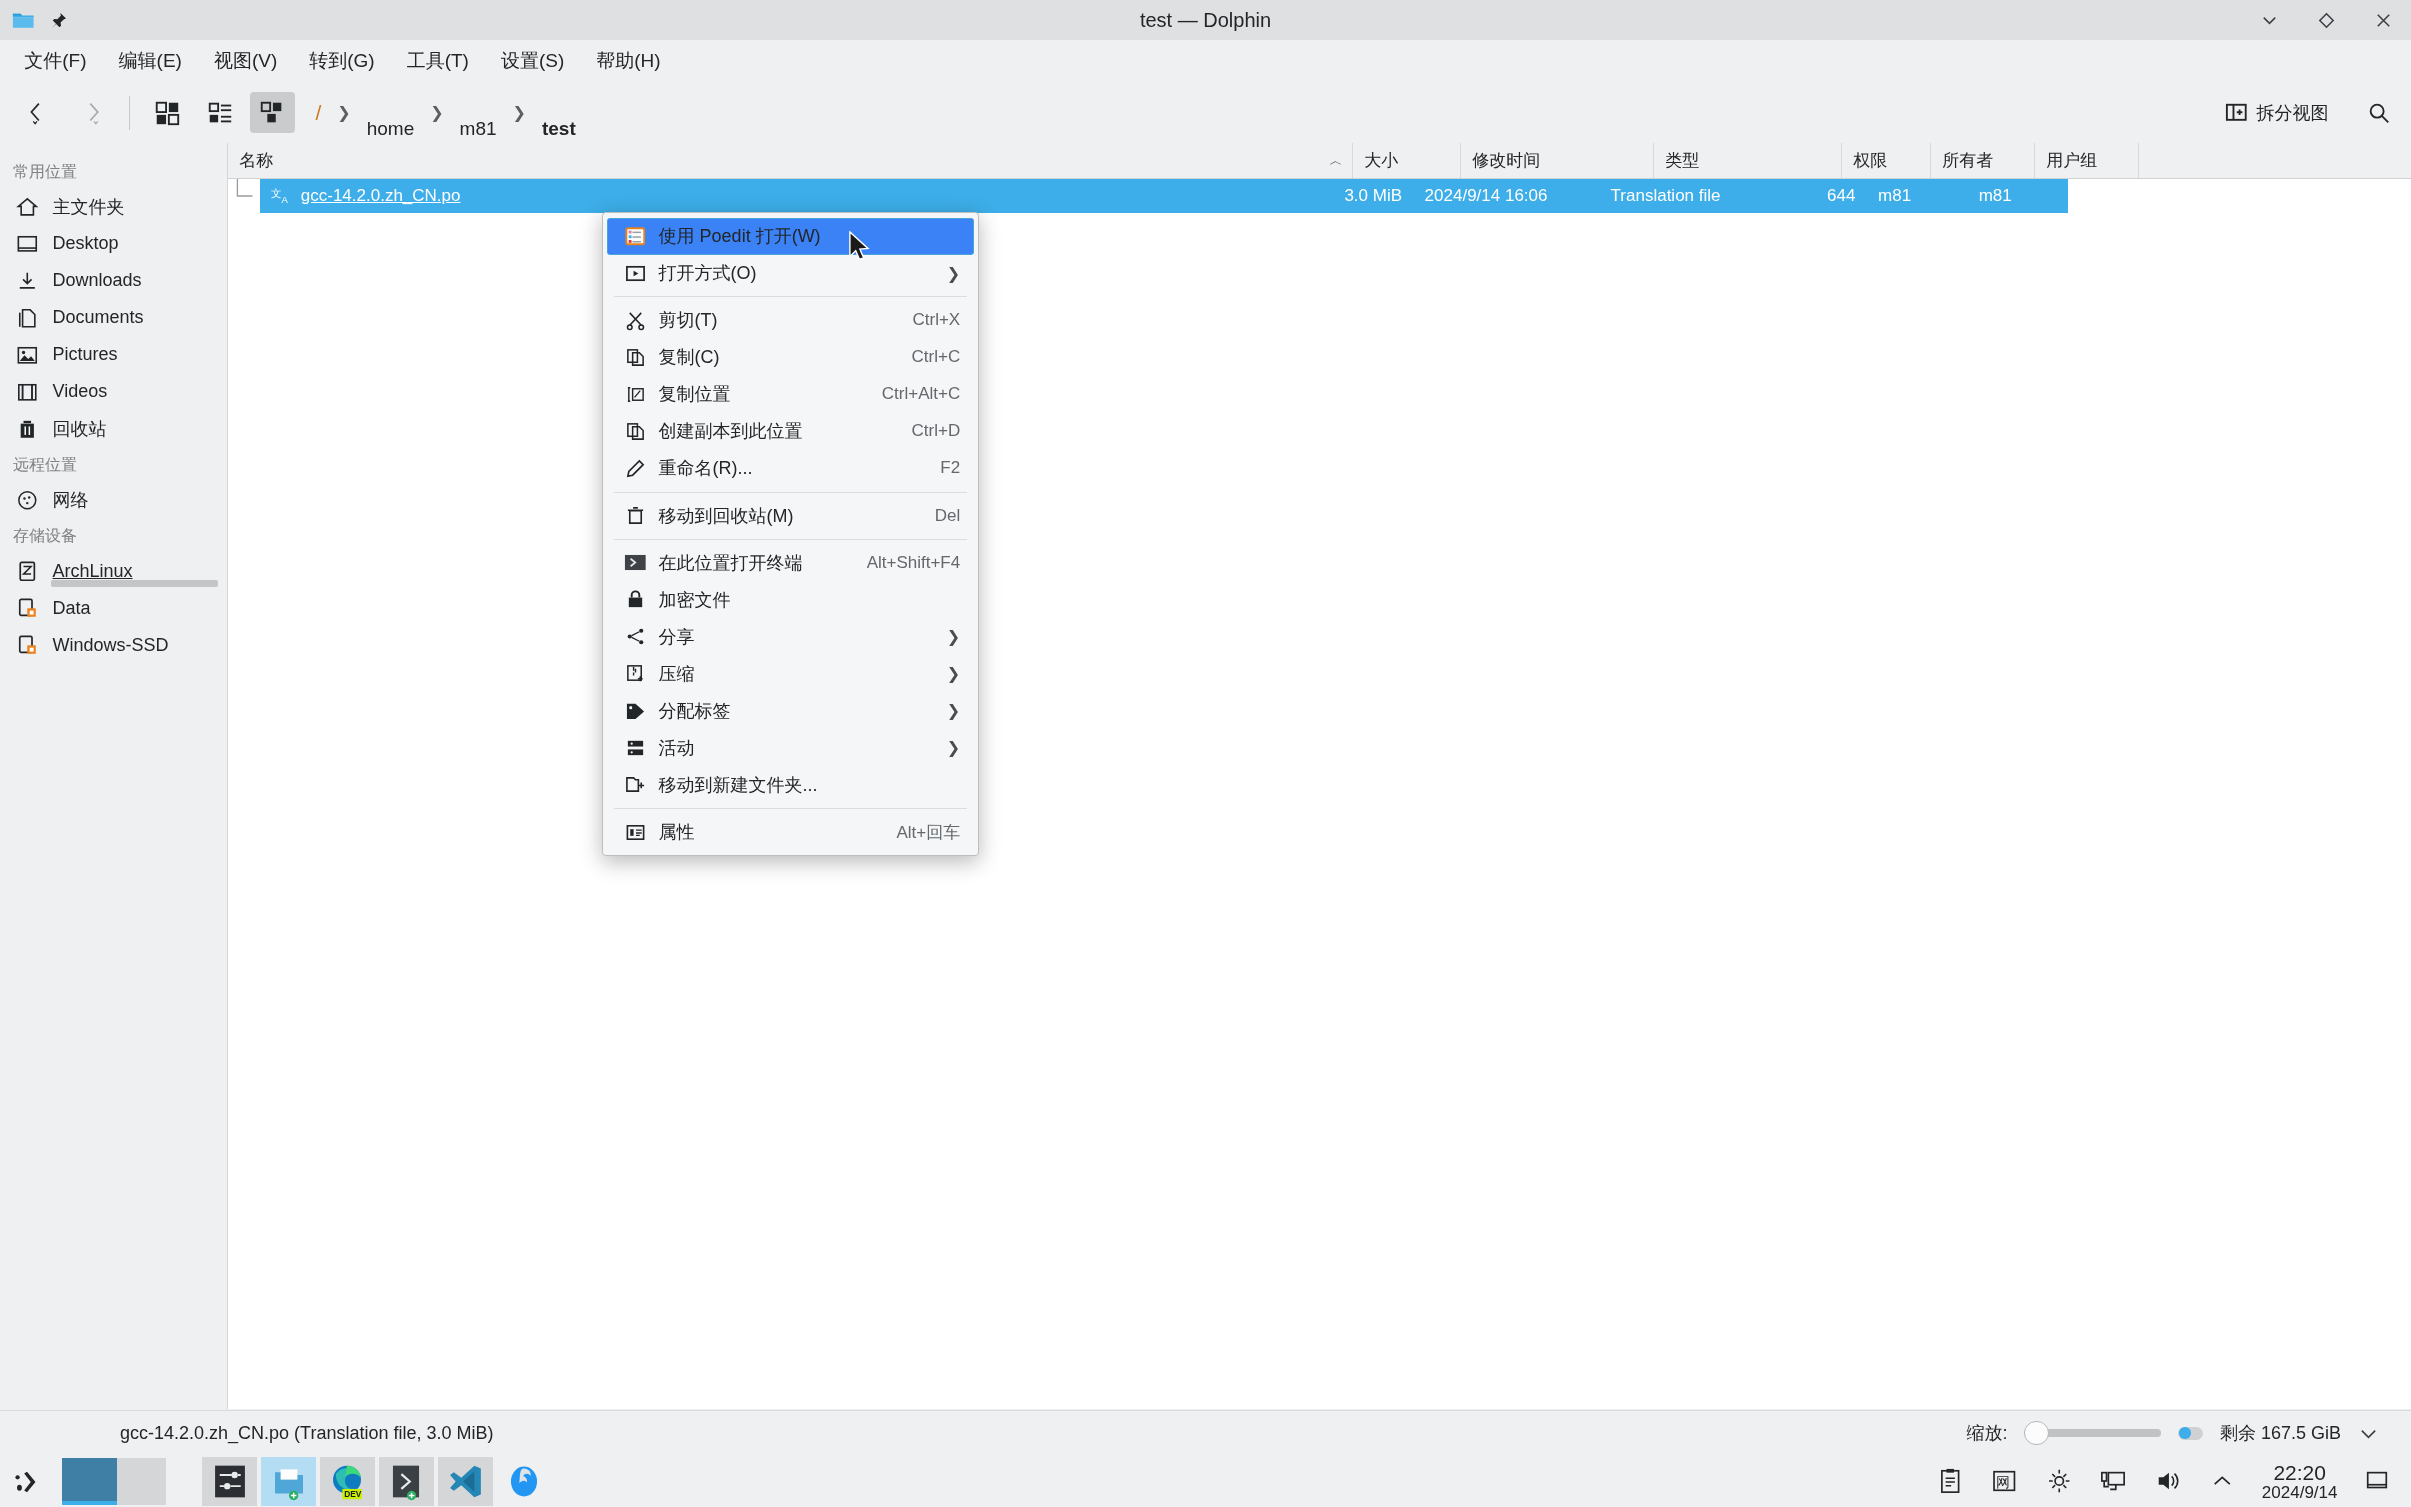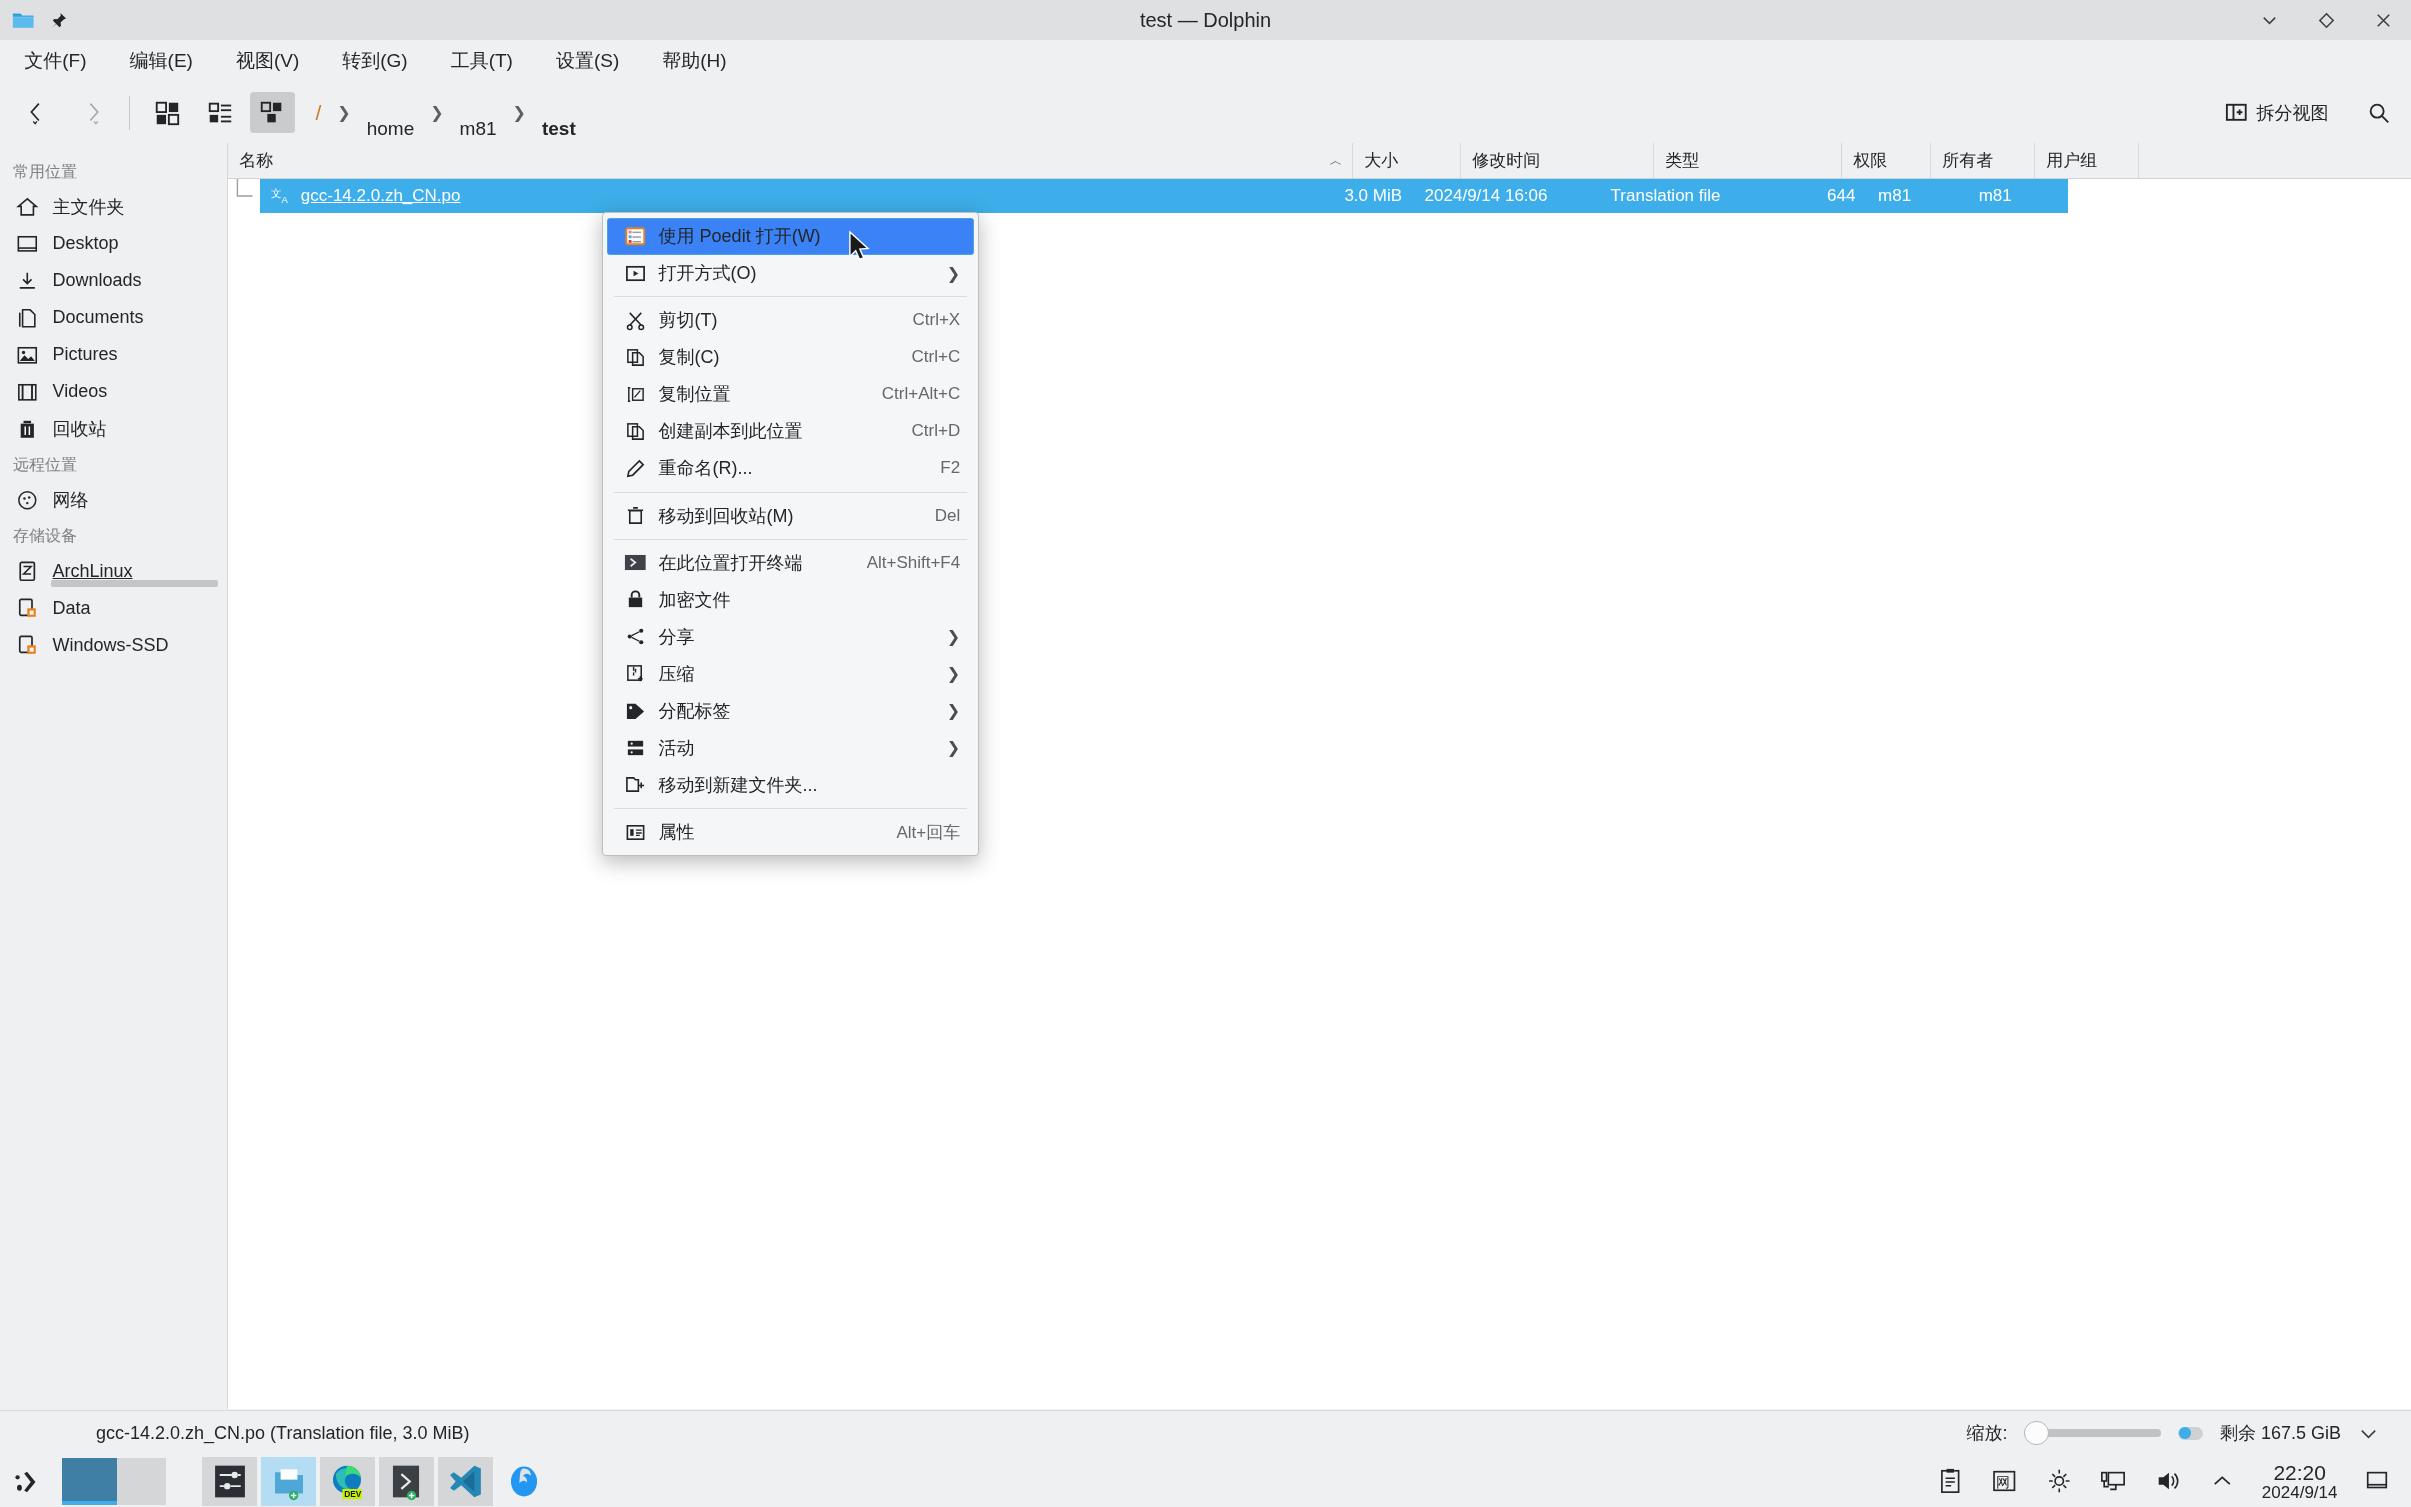--- a/index.html
+++ b/index.html
@@ -22,21 +22,21 @@
     position:absolute; left:0; right:0; text-align:center;
     font-size:20px; color:#232629;
   }
   .tb-right { position:absolute; right:17px; display:flex; align-items:center; gap:36px; }
   .winbtn { width:21px; height:21px; display:flex; align-items:center; justify-content:center; cursor:pointer; }
 
   
   .menubar {
     position:absolute; left:0; top:40px; width:2411px; height:42px;
     background:#eff0f1;
-    display:flex; align-items:center; padding-left:11.3px; gap:17px;
+    display:flex; align-items:center; padding-left:11.3px; gap:6px;
   }
   .menubar .mi {
     font-size:19px; color:#232629; padding:3.8px 13px; border-radius:2.8px; cursor:pointer;
     white-space:nowrap;
   }
 
   
   .toolbar {
     position:absolute; left:0; top:82px; width:2411px; height:61px;
     background:#eff0f1;
@@ -122,21 +122,21 @@
 
   
   .cursor { position:absolute; left:848px; top:231px; z-index:99; pointer-events:none; }
 
   
   .statusbar {
     position:absolute; left:0; top:1410px; width:2411px; height:45px;
     background:#eff0f1; border-top:0.9px solid #d9dadc;
     display:flex; align-items:center;
   }
-  .sb-text { margin-left:96px; font-size:18px; color:#232629; }
+  .sb-text { margin-left:120px; font-size:18px; color:#232629; }
   .sb-right { position:absolute; right:32px; display:flex; align-items:center; gap:17px; font-size:18px; color:#232629; }
   .zoom-label { }
   .zslider { position:relative; width:137px; height:24.5px; display:flex; align-items:center; }
   .ztrack { width:137px; height:7.5px; background:#c0c2c4; border-radius:3.8px; }
   .zknob { position:absolute; left:0; width:24.5px; height:24.5px; border-radius:50%; background:#fcfcfc; border:0.9px solid #b5b7b9; }
   .ztog { width:24.5px; height:13px; border-radius:6.6px; background:#cfd1d3; position:relative; }
   .ztog::after { content:""; position:absolute; left:0.9px; top:0.9px; width:11.3px; height:11.3px; border-radius:50%; background:#3daee9; }
 
   
   .taskbar {

